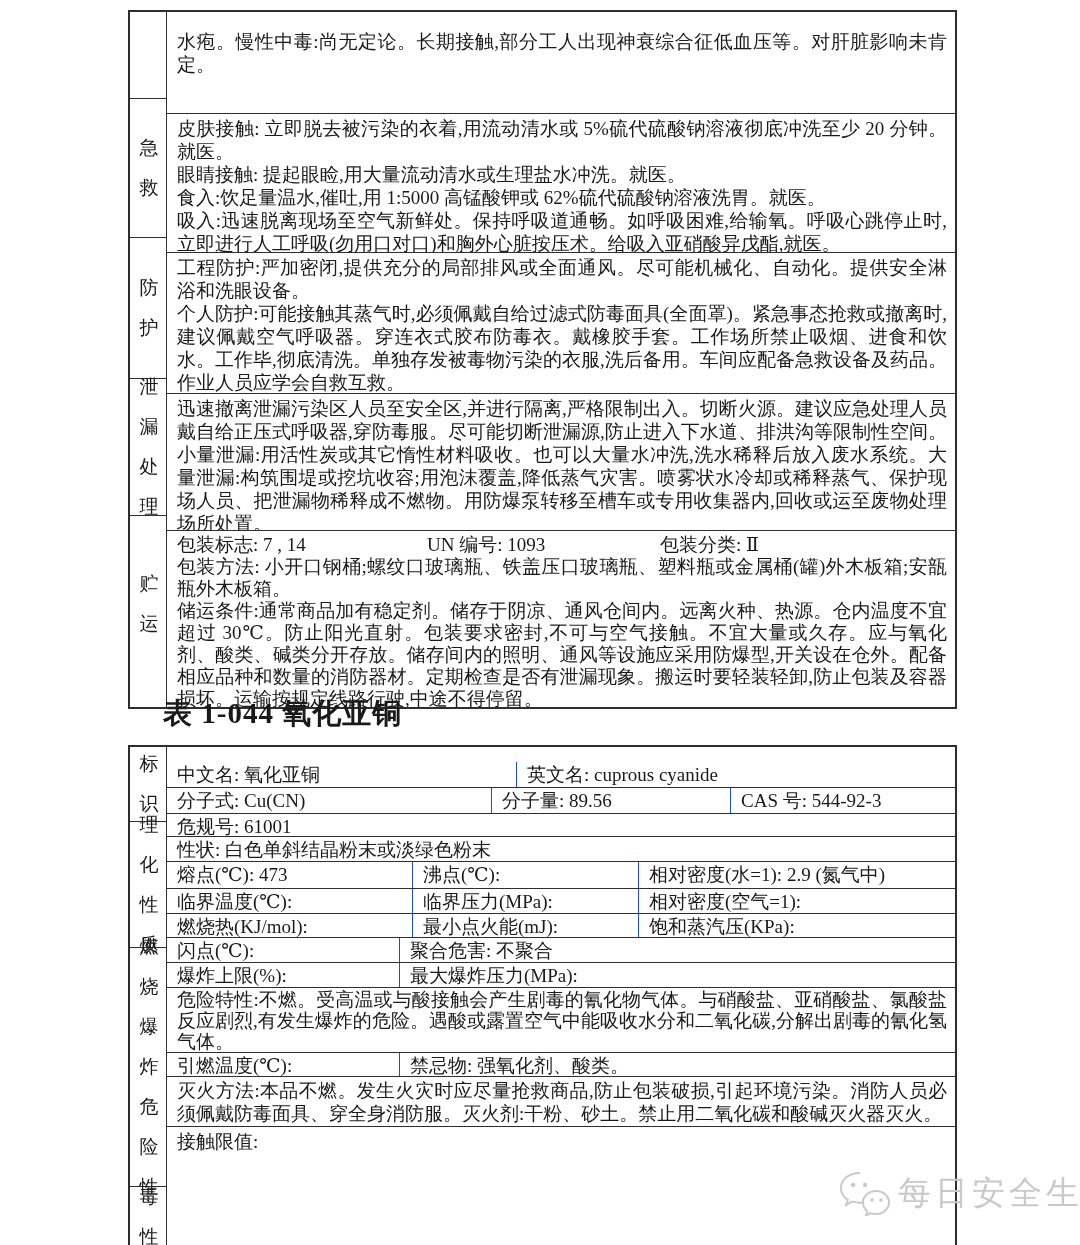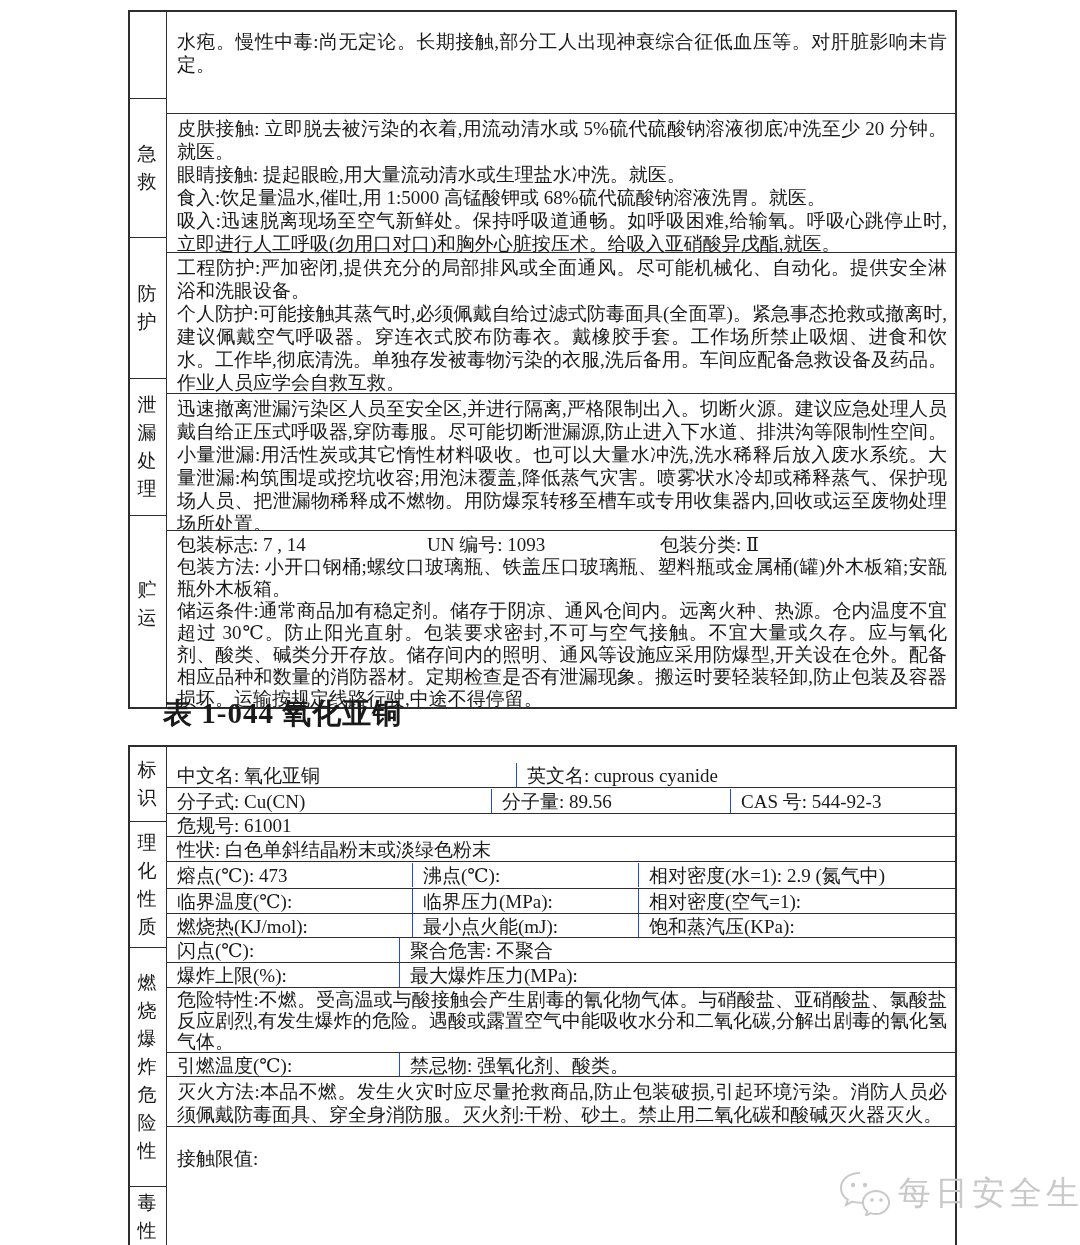--- a/index.html
+++ b/index.html
@@ -10,40 +10,40 @@
 
   
   .tbl  { position:absolute; left:128px; width:829px; display:flex;
           border:2px solid #2e2e2e; background:#fff; }
   .tbl1 { top:10px; }
   .tbl2 { top:745px; border-bottom:none; }
   .labels { width:37px; border-right:1px solid #2e2e2e; display:flex; flex-direction:column; }
   .lab  { display:flex; align-items:center; justify-content:center;
           border-bottom:1px solid #2e2e2e; font-size:19px; }
   .lab:last-child { border-bottom:none; }
-  .lab span { display:block; width:21px; text-align:left; line-height:28px; word-break:break-all; }
+  .lab span { display:block; width:21px; text-align:right; line-height:40px; word-break:break-all; }
   .rows { flex:1; display:flex; flex-direction:column; min-width:0;margin-top:15px; }
 
   
   .trow { border-bottom:1px solid #2e2e2e; padding:3px 8px 0 10px;
           font-size:19px; line-height:23px; text-align:justify; overflow:hidden; }
   .trow:last-child { border-bottom:none; }
   .trow p { margin:0; }
   .trow.storage { line-height:22px; }
   .inline3 { display:flex; }
   .inline3 .i1 { width:250px; } .inline3 .i2 { width:233px; } .inline3 .i3 { flex:1; }
 
   
   .h87{height:87px} .h139{height:139px} .h141{height:141px} .h137{height:137px} .h176{height:176px}
   .h75{height:75px} .h126{height:126px} .h239{height:239px} .h60{height:60px}
   .h26{height:26px} .h23{height:23px} .h25{height:25px} .h27{height:27px} .h24{height:24px}
   .h65{height:65px} .h50{height:50px}
 
   
-  .trow2 { border-bottom:1px solid #2e2e2e; display:flex; overflow:hidden;align-items:center; }
+  .trow2 { border-bottom:1px solid #2e2e2e; display:flex; overflow:hidden; }
   .trow2:last-child { border-bottom:none; }
   .c { padding:1px 8px 0 10px; font-size:19px; line-height:23px; overflow:hidden; white-space:nowrap; }
   .c + .c { border-left:1px solid #1d4ed8; }
   .c.fill { flex:1; min-width:0; }
   .w349{width:349px} .w324{width:324px} .w239{width:239px}
   .w245{width:245px} .w226{width:226px} .w232{width:232px}
   .c.multi { white-space:normal; text-align:justify; line-height:21px; padding-top:1px; }
   .c.multi2 { white-space:normal; text-align:justify; line-height:23px; padding-top:2px; }
   .c.top { line-height:24px; padding-top:3px; }
 
@@ -80,21 +80,21 @@
           <span>贮运</span>
         </div>
     </div>
     <div class="rows">
       <div class="trow h87">
         <p>水疱。慢性中毒:尚无定论。长期接触,部分工人出现神衰综合征低血压等。对肝脏影响未肯定。</p>
       </div>
       <div class="trow h139">
         <p>皮肤接触: 立即脱去被污染的衣着,用流动清水或 5%硫代硫酸钠溶液彻底冲洗至少 20 分钟。就医。</p>
         <p>眼睛接触: 提起眼睑,用大量流动清水或生理盐水冲洗。就医。</p>
-        <p>食入:饮足量温水,催吐,用 1:5000 高锰酸钾或 68%硫代硫酸钠溶液洗胃。就医。</p>
+        <p>食入:饮足量温水,催吐,用 1:5000 高锰酸钾或 62%硫代硫酸钠溶液洗胃。就医。</p>
         <p>吸入:迅速脱离现场至空气新鲜处。保持呼吸道通畅。如呼吸困难,给输氧。呼吸心跳停止时,立即进行人工呼吸(勿用口对口)和胸外心脏按压术。给吸入亚硝酸异戊酯,就医。</p>
       </div>
       <div class="trow h141">
         <p>工程防护:严加密闭,提供充分的局部排风或全面通风。尽可能机械化、自动化。提供安全淋浴和洗眼设备。</p>
         <p>个人防护:可能接触其蒸气时,必须佩戴自给过滤式防毒面具(全面罩)。紧急事态抢救或撤离时,建议佩戴空气呼吸器。穿连衣式胶布防毒衣。戴橡胶手套。工作场所禁止吸烟、进食和饮水。工作毕,彻底清洗。单独存发被毒物污染的衣服,洗后备用。车间应配备急救设备及药品。作业人员应学会自救互救。</p>
       </div>
       <div class="trow h137">
         <p>迅速撤离泄漏污染区人员至安全区,并进行隔离,严格限制出入。切断火源。建议应急处理人员戴自给正压式呼吸器,穿防毒服。尽可能切断泄漏源,防止进入下水道、排洪沟等限制性空间。小量泄漏:用活性炭或其它惰性材料吸收。也可以大量水冲洗,洗水稀释后放入废水系统。大量泄漏:构筑围堤或挖坑收容;用泡沫覆盖,降低蒸气灾害。喷雾状水冷却或稀释蒸气、保护现场人员、把泄漏物稀释成不燃物。用防爆泵转移至槽车或专用收集器内,回收或运至废物处理场所处置。</p>
       </div>
       <div class="trow h176 storage">

